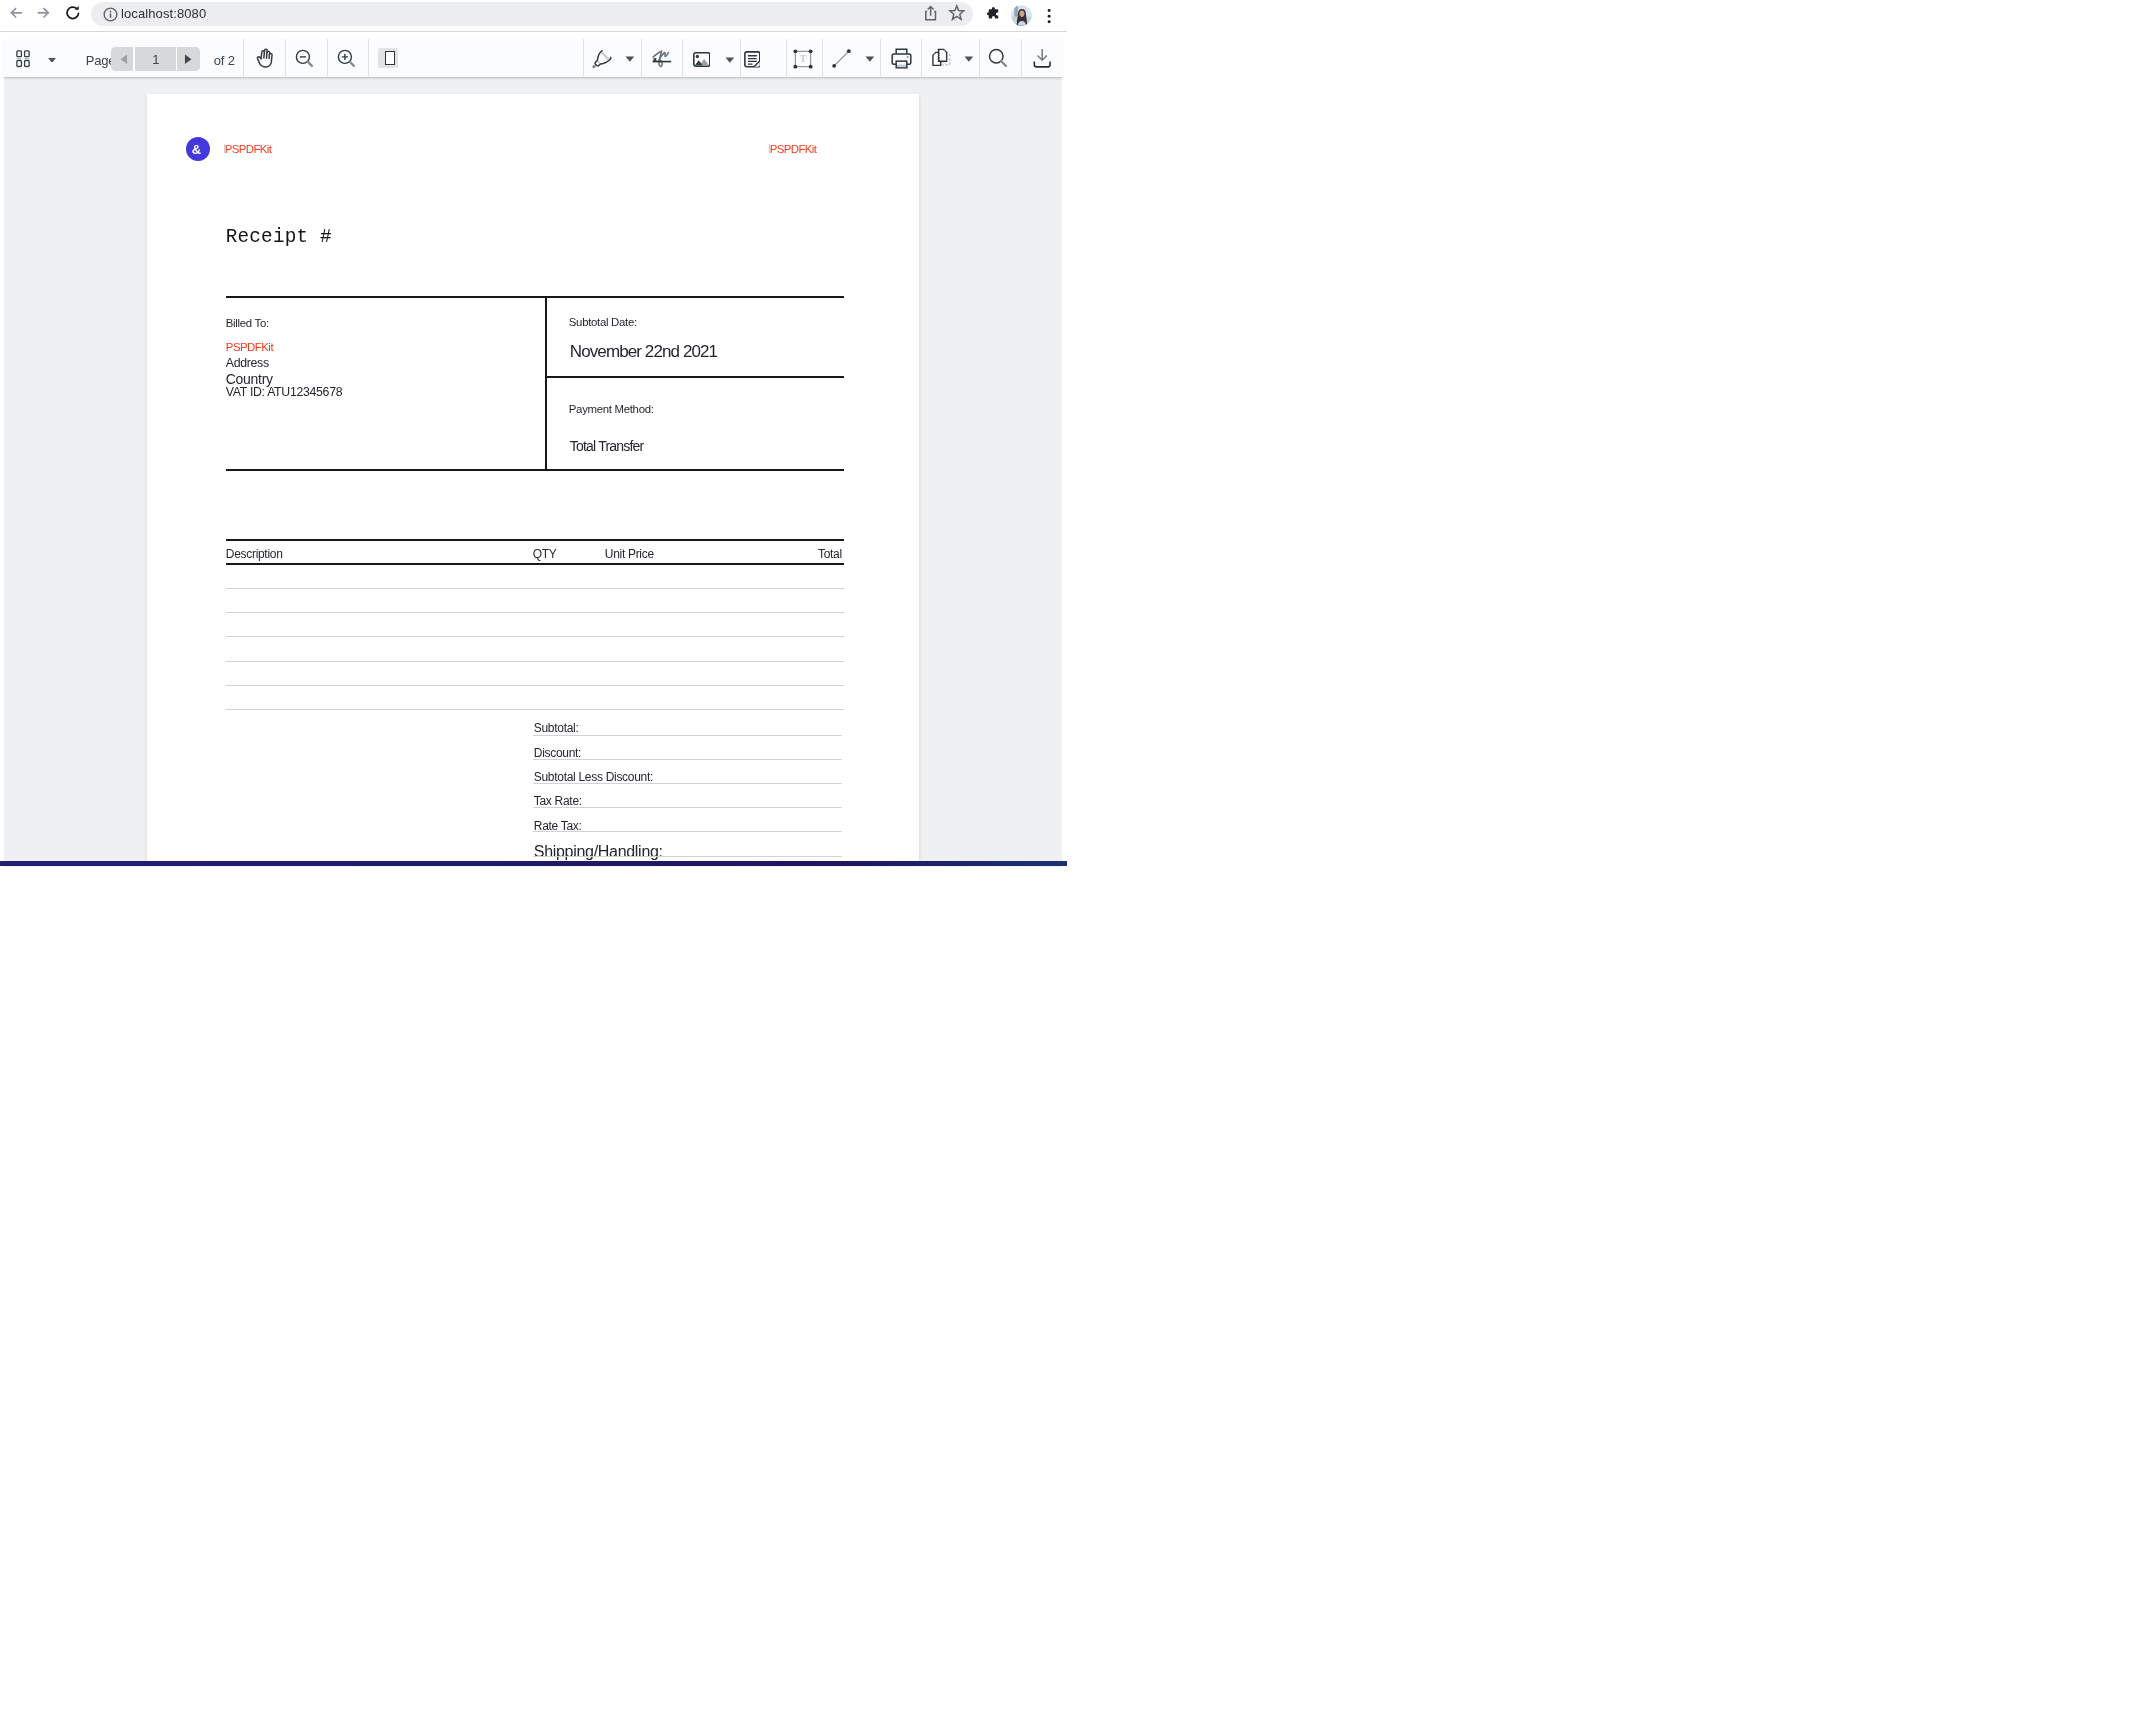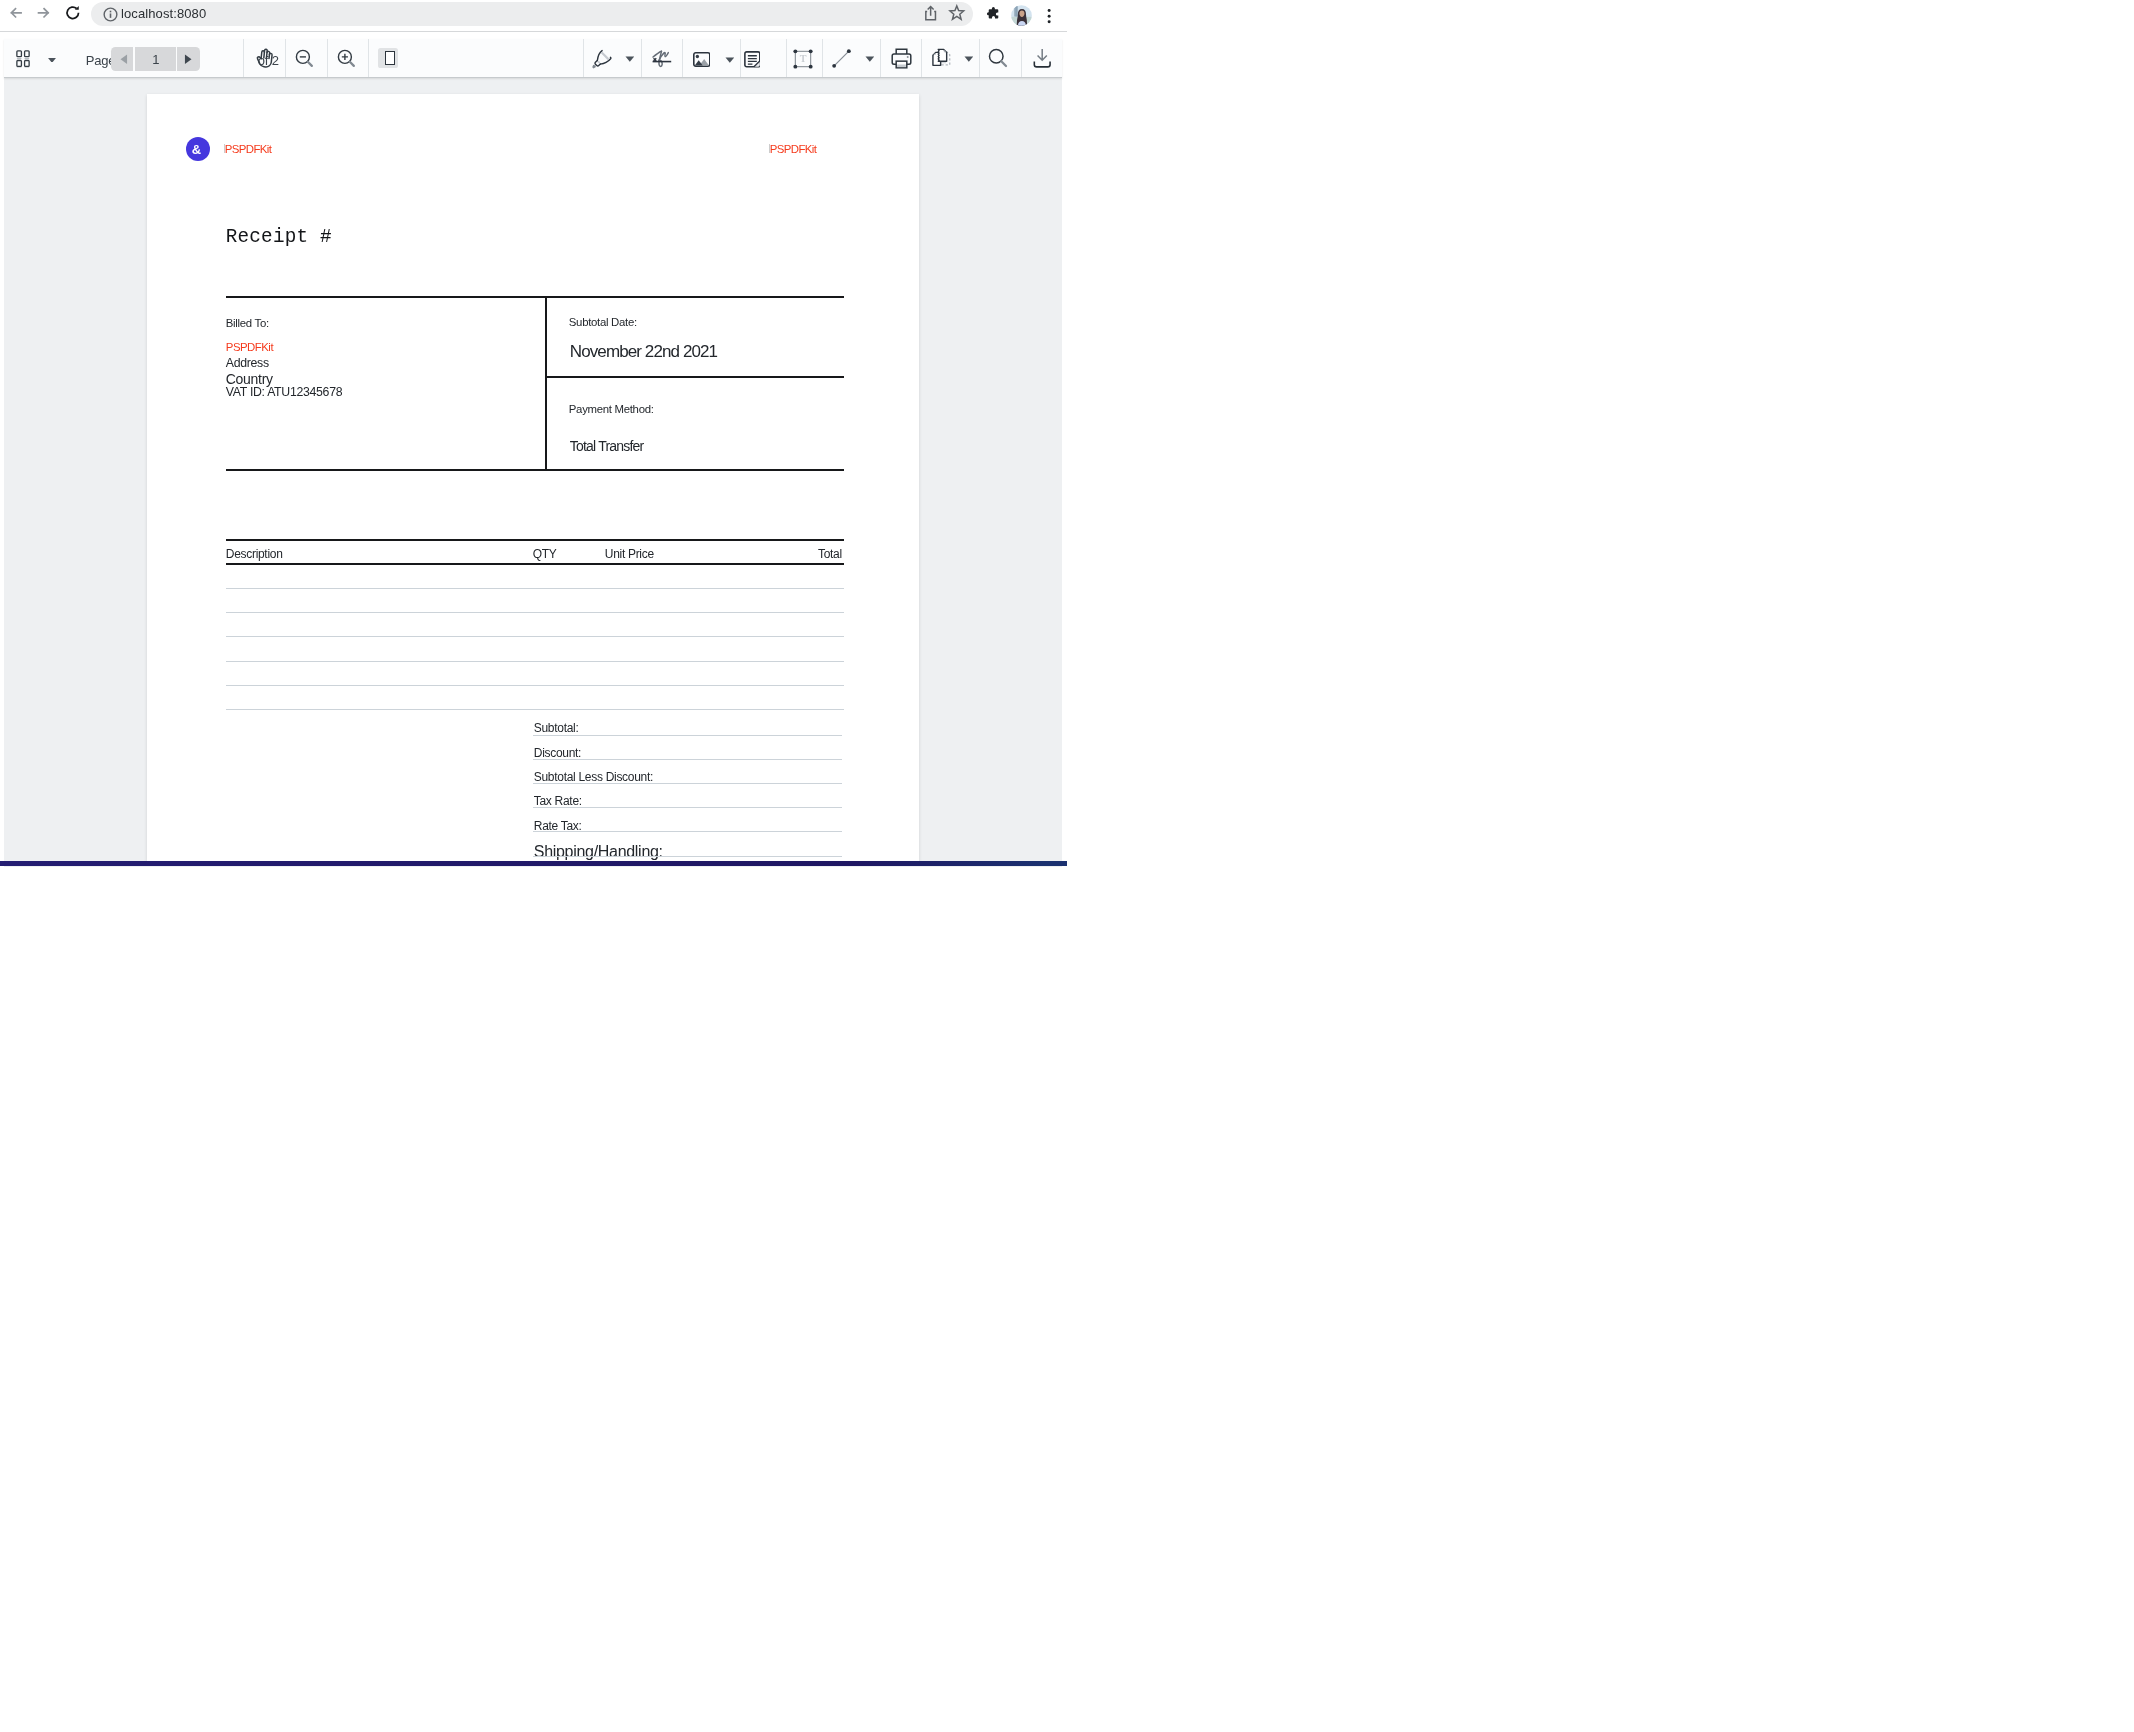--- a/index.html
+++ b/index.html
@@ -176,21 +176,21 @@
       <svg style="position:absolute;left:8.8px;top:7px" width="8" height="10.5" viewBox="0 0 9 12">
         <path d="M8 0.5 v11 L0.5 6 z" fill="#9ba0a5"></path>
       </svg>
       <div id="pagenum">1</div>
       <svg style="position:absolute;left:73px;top:7px" width="8" height="10.5" viewBox="0 0 9 12">
         <path d="M1 0.5 v11 L8.5 6 z" fill="#3f474f"></path>
       </svg>
       <div class="gap" style="left:22.6px"></div>
       <div class="gap" style="left:65px"></div>
     </div>
-    <div class="tbtxt" style="left:210px;margin-left:44px;">of 2</div>
+    <div class="tbtxt" style="left:210px;">of 2</div>
     <div class="sep" style="left:239px"></div>
 
     <svg style="position:absolute;left:250px;top:8.3px" width="21" height="22" viewBox="0 0 24 24">
       <g transform="rotate(6 12 14)" fill="none" stroke="#333b43" stroke-width="1.7" stroke-linecap="round" stroke-linejoin="round">
         <path d="M8 13 V5.5 a1.5 1.5 0 0 1 3 0 V12"></path>
         <path d="M11 5.5 v-2 a1.5 1.5 0 1 1 3 0 V12"></path>
         <path d="M14 5.5 a1.5 1.5 0 0 1 3 0 V12"></path>
         <path d="M17 7.5 a1.5 1.5 0 0 1 3 0 V16 a6 6 0 0 1-6 6 h-1.8 a6 6 0 0 1-5-2.7 c-.3-.5-1.4-2.4-3.3-5.7 a1.5 1.5 0 0 1 .5-2 a1.87 1.87 0 0 1 2.3.3 L8 13.4"></path>
       </g>
     </svg>

